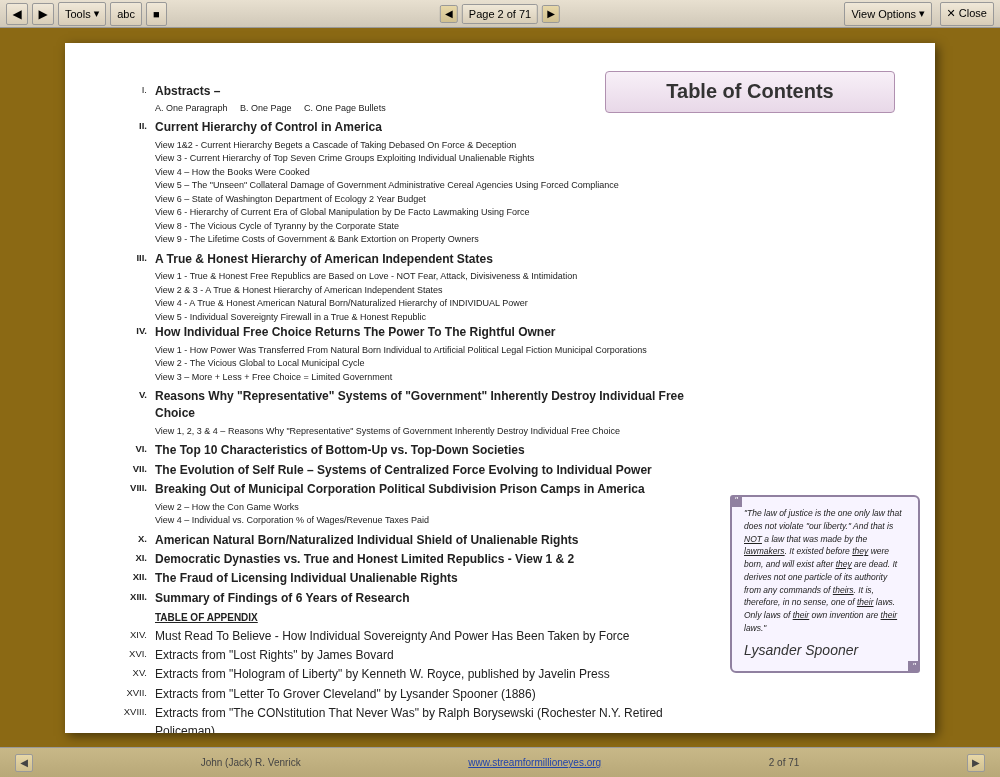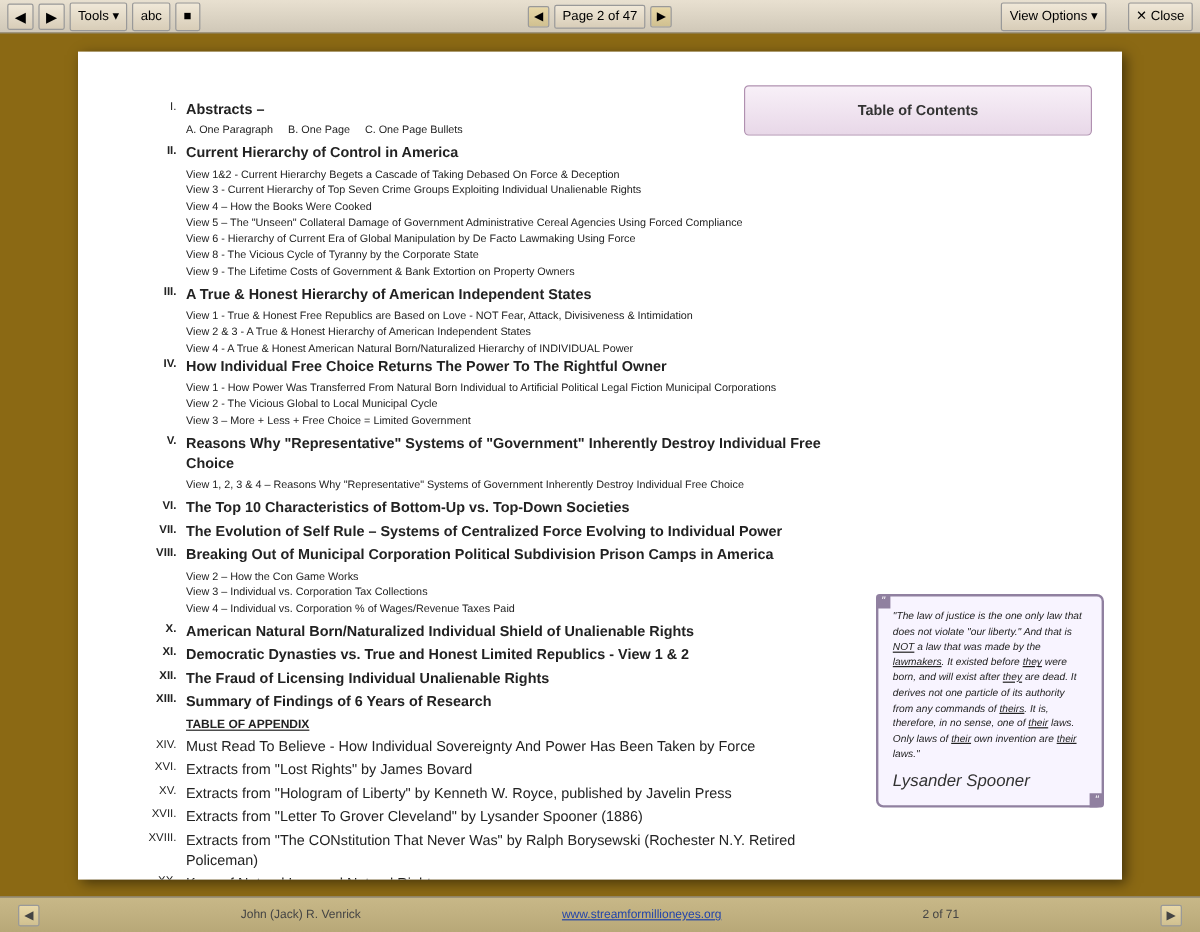--- a/index.html
+++ b/index.html
@@ -67,21 +67,21 @@
       border-radius: 2px;
       padding: 0 6px;
       font-size: 11px;
       display: flex;
       align-items: center;
       gap: 4px;
     }
     .toolbar-right {
       display: flex;
       align-items: center;
-      gap: 18px;
+      gap: 8px;
       margin-left: auto;
     }
 
     
     .main-area {
       position: absolute;
       top: 28px;
       left: 0;
       right: 0;
       bottom: 30px;
@@ -100,30 +100,30 @@
       position: relative;
       padding: 30px 40px 30px 40px;
       box-shadow: 3px 3px 10px rgba(0,0,0,0.5);
       overflow: hidden;
     }
 
     
     .toc-header {
       position: absolute;
       top: 28px;
-      right: 25px;
+      right: 40px;
       width: 290px;
       height: 42px;
       background: linear-gradient(to bottom, #f8f0f8, #e8d8e8);
       border: 1px solid #b090b0;
       border-radius: 4px;
       display: flex;
       align-items: center;
       justify-content: center;
-      font-size: 12px;
+      font-size: 20px;
       font-weight: bold;
       color: #333;
     }
 
     
     .content {
       font-size: 9.5px;
       line-height: 1.45;
       color: #222;
       padding-top: 10px;
@@ -252,21 +252,21 @@
     <div class="toolbar-btn">
       <span>abc</span>
     </div>
     <div class="toolbar-btn">
       <span>■</span>
     </div>
   </div>
   <div class="toolbar-center">
     <div class="nav-arrow-btn">◀</div>
     <div class="page-nav">
-      <span>Page 2 of 47</span>
+      <span>Page 2 of 71</span>
     </div>
     <div class="nav-arrow-btn">▶</div>
   </div>
   <div class="toolbar-right">
     <div class="toolbar-btn">
       <span>View Options</span>
       <span>▾</span>
     </div>
     <div class="toolbar-btn">
       <span>✕ Close</span>
@@ -290,31 +290,33 @@
       <div class="sub-row mb2">A. One Paragraph &nbsp;&nbsp;&nbsp; B. One Page &nbsp;&nbsp;&nbsp; C. One Page Bullets</div>
 
       <div class="row mb1">
         <div class="num-col bold">II.</div>
         <div class="text-col bold">Current Hierarchy of Control in America</div>
       </div>
       <div class="sub-row">View 1&amp;2 - Current Hierarchy Begets a Cascade of Taking Debased On Force &amp; Deception</div>
       <div class="sub-row">View 3 - Current Hierarchy of Top Seven Crime Groups Exploiting Individual Unalienable Rights</div>
       <div class="sub-row">View 4 – How the Books Were Cooked</div>
       <div class="sub-row">View 5 – The "Unseen" Collateral Damage of Government Administrative Cereal Agencies Using Forced Compliance</div>
+      <div class="sub-row">View 6 – State of Washington Department of Ecology 2 Year Budget</div>
       <div class="sub-row">View 6 - Hierarchy of Current Era of Global Manipulation by De Facto Lawmaking Using Force</div>
       <div class="sub-row">View 8 - The Vicious Cycle of Tyranny by the Corporate State</div>
       <div class="sub-row mb2">View 9 - The Lifetime Costs of Government &amp; Bank Extortion on Property Owners</div>
 
       <div class="row mb1">
         <div class="num-col bold">III.</div>
         <div class="text-col bold">A True &amp; Honest Hierarchy of American Independent States</div>
       </div>
       <div class="sub-row">View 1 - True &amp; Honest Free Republics are Based on Love - NOT Fear, Attack, Divisiveness &amp; Intimidation</div>
       <div class="sub-row">View 2 &amp; 3 - A True &amp; Honest Hierarchy of American Independent States</div>
       <div class="sub-row">View 4 - A True &amp; Honest American Natural Born/Naturalized Hierarchy of INDIVIDUAL Power</div>
+      <div class="sub-row">View 5 - Individual Sovereignty Firewall in a True &amp; Honest Republic</div>
 
       <div class="row mb1">
         <div class="num-col bold">IV.</div>
         <div class="text-col bold">How Individual Free Choice Returns The Power To The Rightful Owner</div>
       </div>
       <div class="sub-row">View 1 - How Power Was Transferred From Natural Born Individual to Artificial Political Legal Fiction Municipal Corporations</div>
       <div class="sub-row">View 2 - The Vicious Global to Local Municipal Cycle</div>
       <div class="sub-row mb2">View 3 – More + Less + Free Choice = Limited Government</div>
 
       <div class="row mb1">
@@ -332,21 +334,20 @@
         <div class="num-col bold">VII.</div>
         <div class="text-col bold">The Evolution of Self Rule – Systems of Centralized Force Evolving to Individual Power</div>
       </div>
 
       <div class="row mb1">
         <div class="num-col bold">VIII.</div>
         <div class="text-col bold">Breaking Out of Municipal Corporation  Political Subdivision Prison Camps in America</div>
       </div>
 
       <div class="sub-row">View 2 – How the Con Game Works</div>
-      <div class="sub-row">View 3 – Individual vs. Corporation Tax Collections</div>
       <div class="sub-row mb2">View 4 – Individual vs. Corporation % of Wages/Revenue Taxes Paid</div>
 
       <div class="row mb1">
         <div class="num-col bold">X.</div>
         <div class="text-col bold">American Natural Born/Naturalized Individual Shield of Unalienable Rights</div>
       </div>
 
       <div class="row mb1">
         <div class="num-col bold">XI.</div>
         <div class="text-col bold">Democratic Dynasties vs. True and Honest Limited Republics  - View 1 &amp; 2</div>

